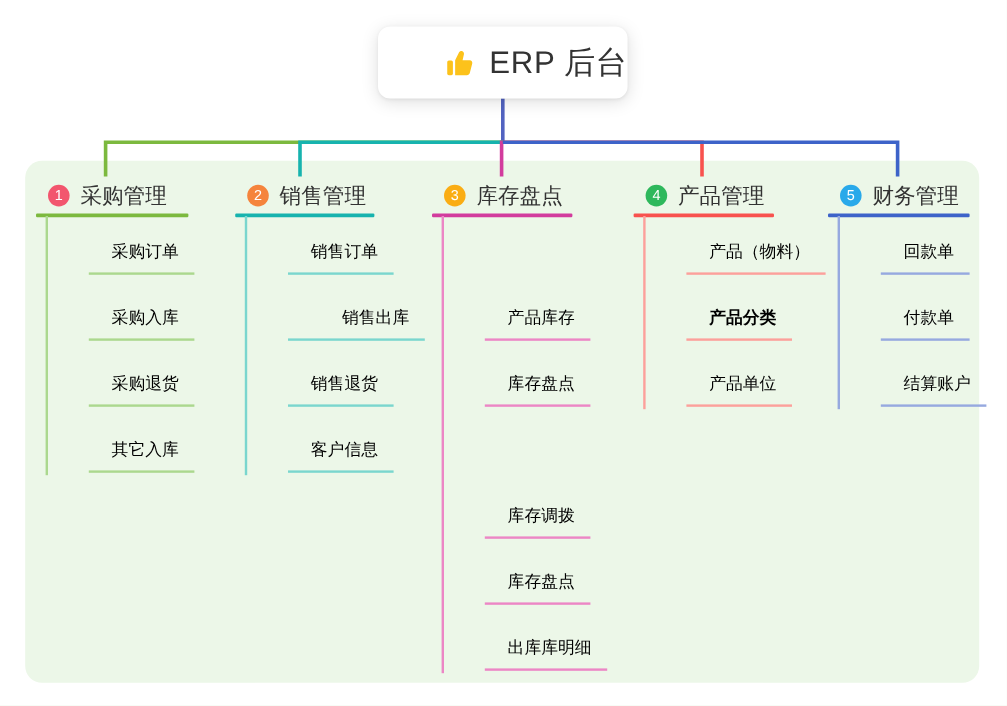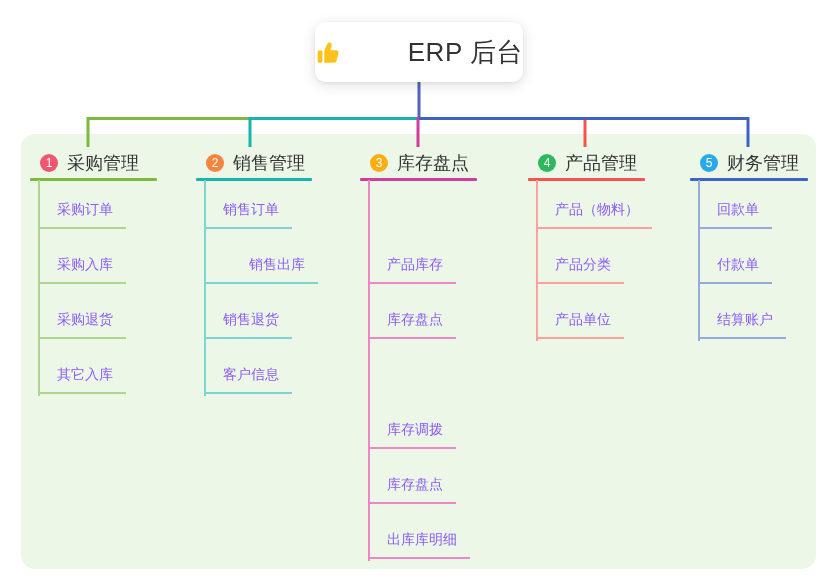--- a/index.html
+++ b/index.html
@@ -12,41 +12,41 @@
   #canvas{position:absolute;inset:0;width:839px;height:588px;}
   #panel{
     position:absolute;left:21px;top:134px;width:795px;height:435px;
     border-radius:14px;background:#ECF7E8;
   }
   #connectors{position:absolute;left:0;top:0;width:839px;height:588px;pointer-events:none;}
   #root-node{
     position:absolute;left:315px;top:22px;width:208px;height:60px;
     background:#ffffff;border-radius:10px;
     box-shadow:0 3px 14px rgba(0,0,0,.13),0 1px 3px rgba(0,0,0,.06);
-    display:flex;align-items:center;justify-content:space-between;gap:11px;
+    display:flex;align-items:center;justify-content:flex-end;gap:11px;
     font-size:26px;font-weight:500;letter-spacing:.5px;
   }
   #root-node .thumb{width:27px;height:27px;display:block;flex:0 0 auto;}
   .branch{position:absolute;}
   .branch-title{
     height:31px;display:flex;align-items:center;
     padding-left:10px;box-sizing:border-box;
     font-size:18px;font-weight:500;white-space:nowrap;cursor:default;
   }
   .badge{
     width:18px;height:18px;border-radius:50%;flex:0 0 auto;
     display:flex;align-items:center;justify-content:center;
     color:#fff;font-size:12px;font-weight:400;margin-right:9px;line-height:1;
   }
   .title-underline{height:3px;width:100%;border-radius:1px;}
   .spine{position:absolute;width:2px;}
   .child-item{
     position:absolute;height:34px;display:flex;align-items:flex-end;
     padding:0 13px 8px 19px;box-sizing:border-box;white-space:nowrap;
-    font-size:14px;color:#8b5cf6;border-bottom-style:solid;border-bottom-width:2px;
+    font-size:14px;color:#000000;border-bottom-style:solid;border-bottom-width:2px;margin-left:36px;
   }
 </style>
 </head>
 <body>
 
 <div id="canvas">
   <div id="panel"></div>
 
   <svg id="connectors" viewBox="0 0 839 588" xmlns="http://www.w3.org/2000/svg">
       <polyline points="419,82 419,120" fill="none" stroke="#5263C1" stroke-width="3"></polyline>
@@ -104,21 +104,21 @@
         <div class="child-item" style="left: 8px; top: 378px; border-bottom-color: rgb(236, 134, 197);">出库库明细</div>
       </div>
       <div class="branch" style="left: 528px; top: 147px; width: 117px;">
         <div class="branch-title">
           <span class="badge" style="background: rgb(46, 184, 92);">4</span>
           <span>产品管理</span>
         </div>
         <div class="title-underline" style="background: rgb(248, 82, 78);"></div>
         <div class="spine" style="background: rgb(252, 160, 155); left: 8px; top: 33px; height: 161px;"></div>
         <div class="child-item" style="left: 8px; top: 48px; border-bottom-color: rgb(252, 160, 155);">产品（物料）</div>
-        <div class="child-item" style="left: 8px; top: 103px; border-bottom-color: rgb(252, 160, 155);">产品分类</div>
+        <div class="child-item" style="left: 8px; top: 103px; border-bottom-color: rgb(252, 160, 155); font-weight: bold;">产品分类</div>
         <div class="child-item" style="left: 8px; top: 158px; border-bottom-color: rgb(252, 160, 155);">产品单位</div>
       </div>
       <div class="branch" style="left: 690px; top: 147px; width: 118px;">
         <div class="branch-title">
           <span class="badge" style="background: rgb(41, 169, 234);">5</span>
           <span>财务管理</span>
         </div>
         <div class="title-underline" style="background: rgb(61, 99, 201);"></div>
         <div class="spine" style="background: rgb(150, 169, 223); left: 8px; top: 33px; height: 161px;"></div>
         <div class="child-item" style="left: 8px; top: 48px; border-bottom-color: rgb(150, 169, 223);">回款单</div>

